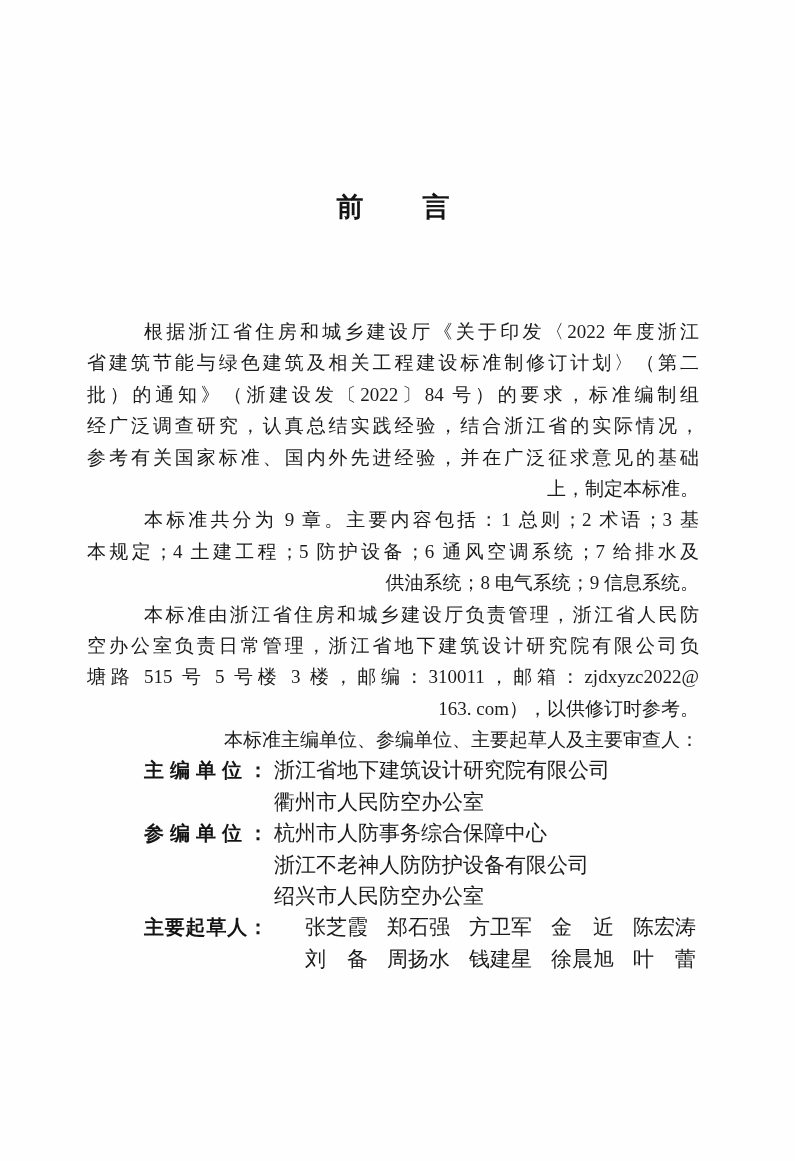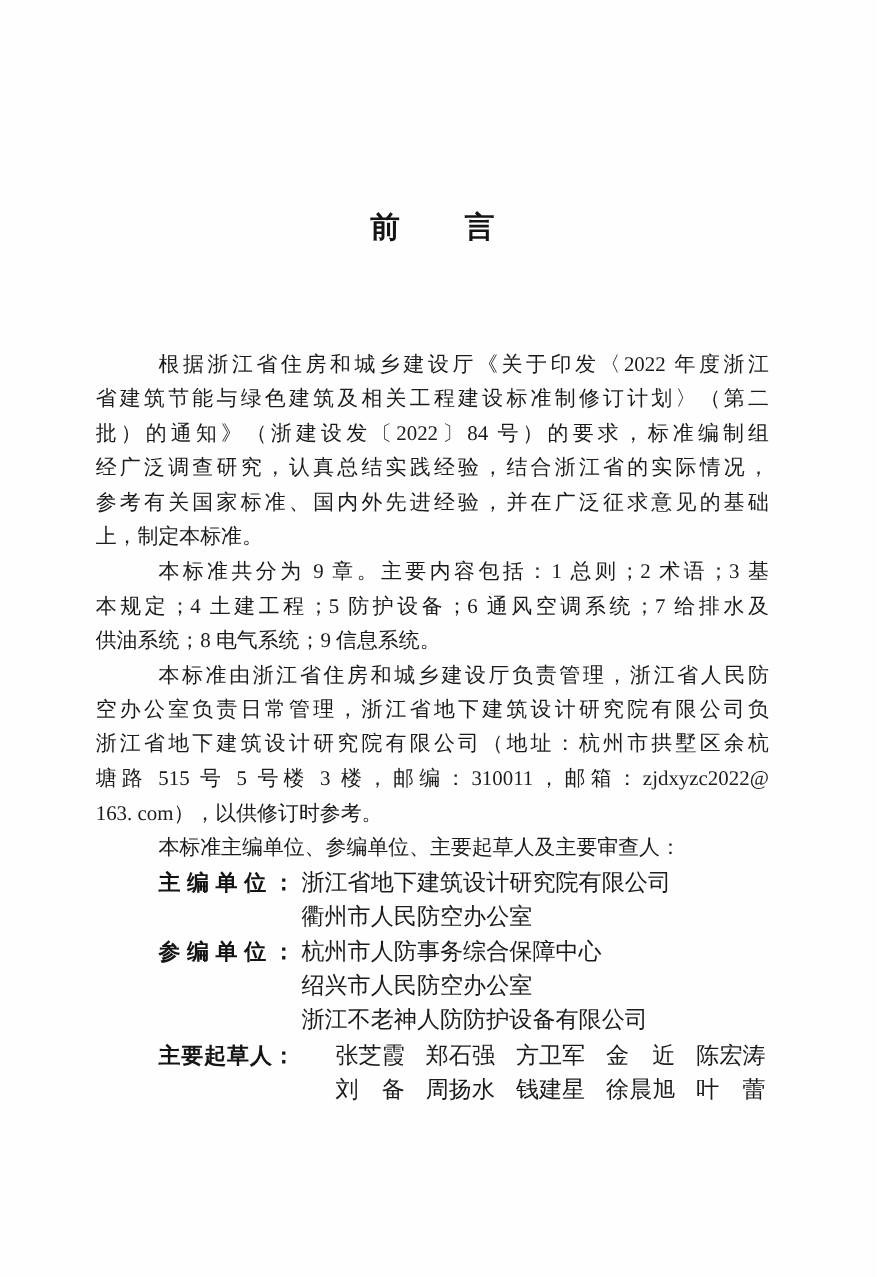--- a/index.html
+++ b/index.html
@@ -25,20 +25,21 @@
     text-indent: 16px;
     color: #141414;
   }
 
   .paragraphs { margin-top: 96px; font-size: 19px; }
   .line {
     height: 31.4px;
     line-height: 31.4px;
     overflow: hidden;
     white-space: nowrap;
+    text-align: right;
   }
   .line.fill {
     white-space: normal;
     text-align: justify;
     text-align-last: justify;
   }
   .line.indent { text-indent: 57px; }
 
   .credits { font-size: 21px; }
   .credit { display: flex; align-items: flex-start; }
@@ -78,21 +79,20 @@
           <div class="line">上，制定本标准。</div>
         </div>
         <div class="para">
           <div class="line indent fill">本标准共分为 9 章。主要内容包括：1 总则；2 术语；3 基</div>
           <div class="line fill">本规定；4 土建工程；5 防护设备；6 通风空调系统；7 给排水及</div>
           <div class="line">供油系统；8 电气系统；9 信息系统。</div>
         </div>
         <div class="para">
           <div class="line indent fill">本标准由浙江省住房和城乡建设厅负责管理，浙江省人民防</div>
           <div class="line fill">空办公室负责日常管理，浙江省地下建筑设计研究院有限公司负</div>
-          <div class="line fill">浙江省地下建筑设计研究院有限公司（地址：杭州市拱墅区余杭</div>
           <div class="line fill">塘路 515 号 5 号楼 3 楼，邮编：310011，邮箱：zjdxyzc2022@</div>
           <div class="line">163. com），以供修订时参考。</div>
         </div>
         <div class="para">
           <div class="line indent">本标准主编单位、参编单位、主要起草人及主要审查人：</div>
         </div>
       </div>
 
     <div class="credits">
         <div class="credit">
@@ -111,22 +111,22 @@
         <div class="credit">
           <div class="credit-label">
             <span>参</span>
             <span>编</span>
             <span>单</span>
             <span>位</span>
             <span>：</span>
           </div>
           <div class="credit-body">
             <div class="credit-line">杭州市人防事务综合保障中心</div>
+            <div class="credit-line">浙江不老神人防防护设备有限公司</div>
             <div class="credit-line">绍兴市人民防空办公室</div>
-            <div class="credit-line">浙江不老神人防防护设备有限公司</div>
           </div>
         </div>
         <div class="credit">
           <div class="credit-label">
             <span>主</span>
             <span>要</span>
             <span>起</span>
             <span>草</span>
             <span>人</span>
             <span>：</span>

